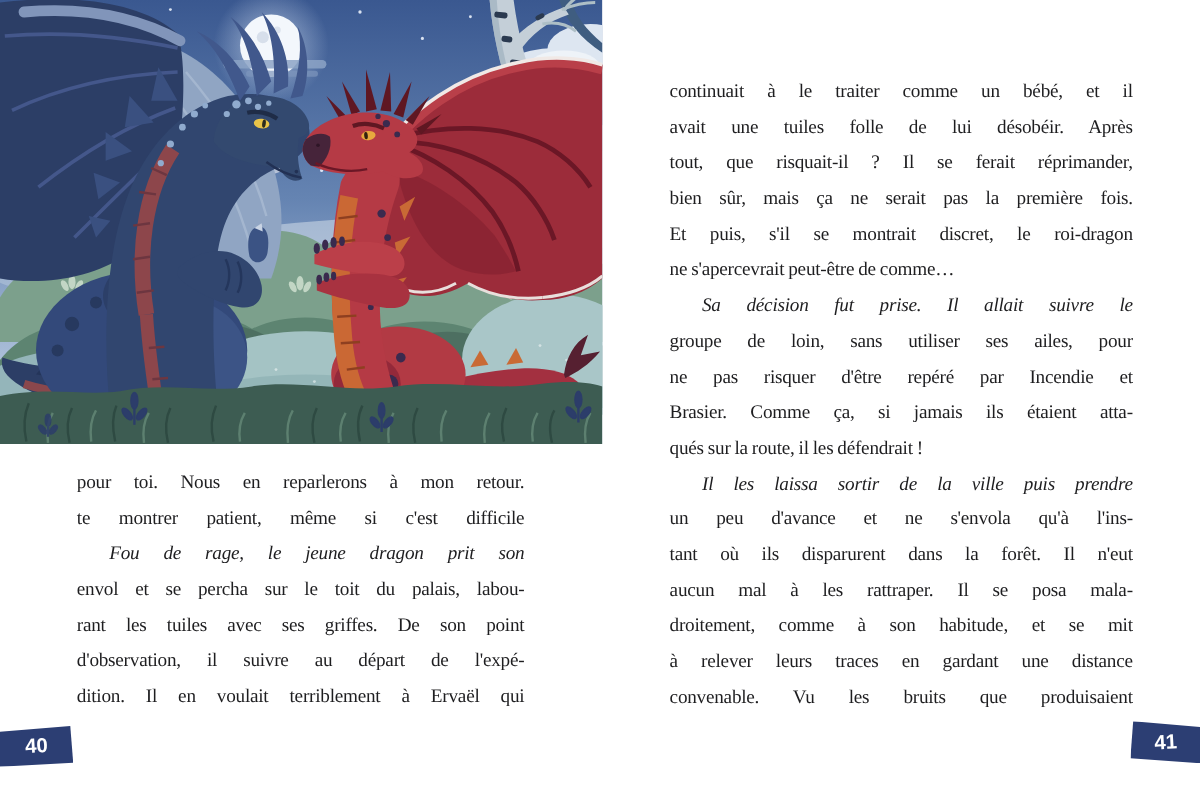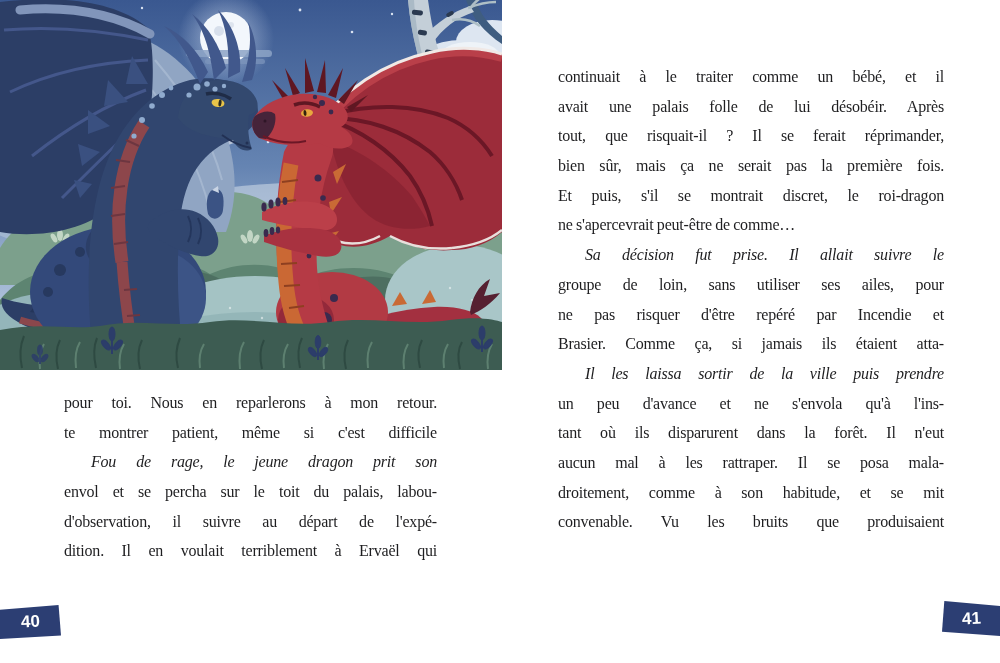--- a/index.html
+++ b/index.html
@@ -450,46 +450,49 @@
           </g>
         </g>
       </svg>
     </div>
 
     <div id="left-text" class="page-text">
         <div class="line">pour toi. Nous en reparlerons à mon retour.</div>
         <div class="line">te montrer patient, même si c'est difficile</div>
         <div class="line indent">Fou de rage, le jeune dragon prit son</div>
         <div class="line">envol et se percha sur le toit du palais, labou-</div>
+        <div class="line">rant les tuiles avec ses griffes. De son point</div>
         <div class="line">d'observation, il suivre au départ de l'expé-</div>
         <div class="line">dition. Il en voulait terriblement à Ervaël qui</div>
       </div>
 
     <div id="badge-left" class="badge">
       <span>40</span>
     </div>
   </div>
 
   <div>
     <div id="right-text" class="page-text">
         <div class="line">continuait à le traiter comme un bébé, et il</div>
-        <div class="line">avait une palais folle de lui désobéir. Après</div>
+        <div class="line">avait une tuiles folle de lui désobéir. Après</div>
         <div class="line">tout, que risquait-il ? Il se ferait réprimander,</div>
         <div class="line">bien sûr, mais ça ne serait pas la première fois.</div>
         <div class="line">Et puis, s'il se montrait discret, le roi-dragon</div>
         <div class="line left">ne s'apercevrait peut-être de comme…</div>
         <div class="line indent">Sa décision fut prise. Il allait suivre le</div>
         <div class="line">groupe de loin, sans utiliser ses ailes, pour</div>
         <div class="line">ne pas risquer d'être repéré par Incendie et</div>
         <div class="line">Brasier. Comme ça, si jamais ils étaient atta-</div>
+        <div class="line left">qués sur la route, il les défendrait !</div>
         <div class="line indent">Il les laissa sortir de la ville puis prendre</div>
         <div class="line">un peu d'avance et ne s'envola qu'à l'ins-</div>
         <div class="line">tant où ils disparurent dans la forêt. Il n'eut</div>
         <div class="line">aucun mal à les rattraper. Il se posa mala-</div>
         <div class="line">droitement, comme à son habitude, et se mit</div>
+        <div class="line">à relever leurs traces en gardant une distance</div>
         <div class="line">convenable. Vu les bruits que produisaient</div>
       </div>
 
     <div id="badge-right" class="badge">
       <span>41</span>
     </div>
   </div>
 
 </div>
 

